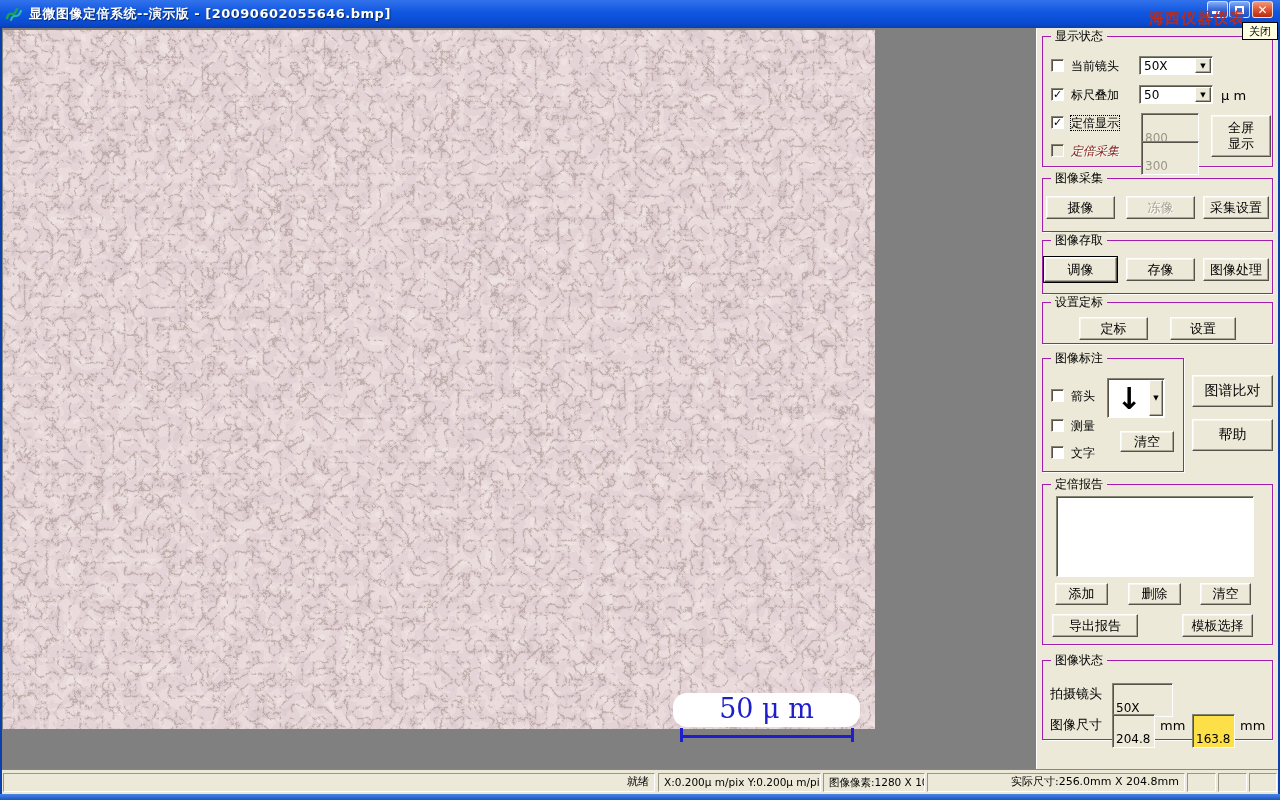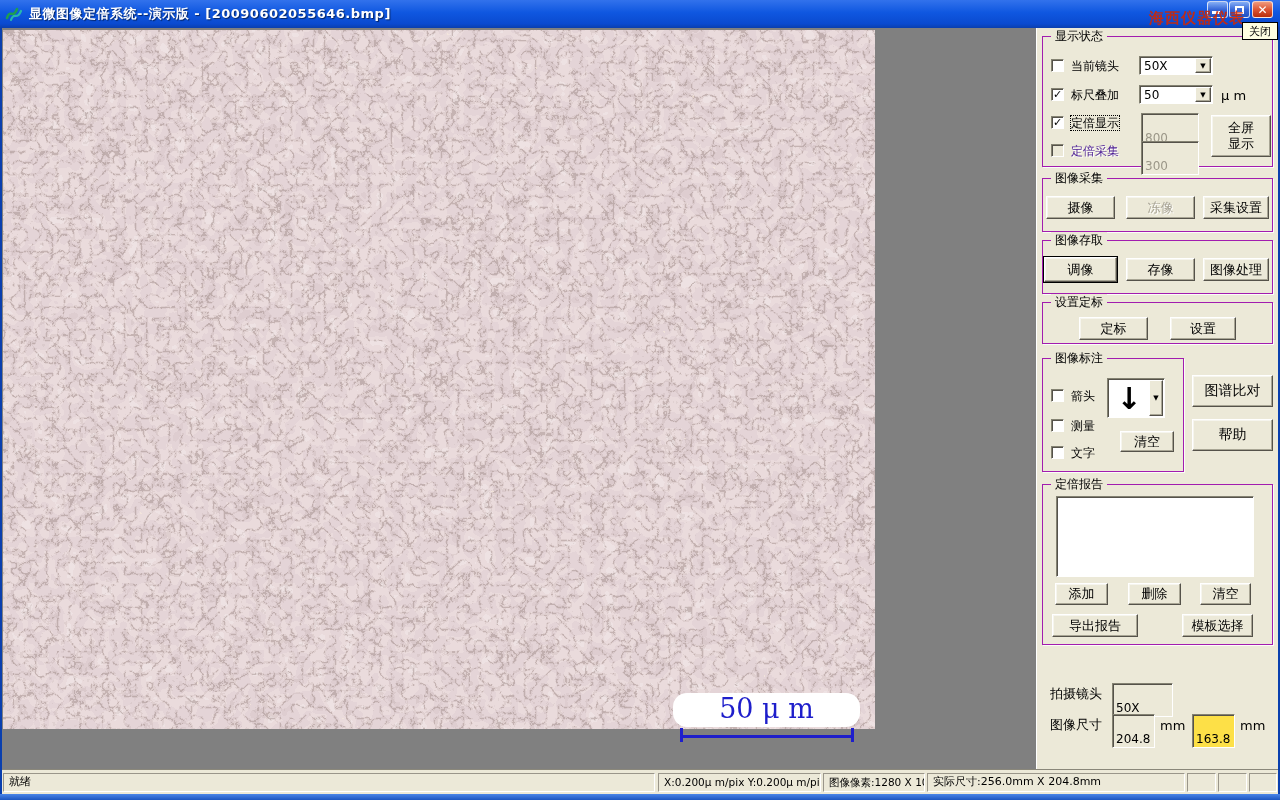--- a/index.html
+++ b/index.html
@@ -64,21 +64,21 @@
   .edit{font-size:12px;line-height:17px;padding:16px 3px;color:#000;white-space:nowrap;overflow:hidden;}
   .edit.disabled{background:#ECE9D8;color:#9B9788;}
 
   .checkbox{position:absolute;width:13px;height:13px;background:#fff;
     border:1px solid #FFFFFF;border-top-color:#848272;border-left-color:#848272;
     box-shadow:inset 1px 1px 0 #55524A;display:flex;align-items:center;justify-content:center;}
   .checkbox.disabled{background:#ECE9D8;}
   .checkbox .check{font-size:11px;font-weight:bold;line-height:1;margin-top:-1px;color:#000;}
   .cb-label{position:absolute;font-size:12px;color:#000;white-space:nowrap;line-height:14px;}
   .cb-label.focused{outline:1px dotted #000;}
-  .cb-label.dim{color:#4c1d95;text-shadow:1px 1px 0 #fff;}
+  .cb-label.dim{color:#7f1d1d;text-shadow:1px 1px 0 #fff;font-style:italic;}
 
   .combo{position:absolute;height:19px;background:#fff;
     border:1px solid #FFFFFF;border-top-color:#848272;border-left-color:#848272;
     box-shadow:inset 1px 1px 0 #55524A;}
   .combo-field{position:absolute;left:2px;top:2px;right:17px;bottom:2px;
     font-size:12px;line-height:14px;padding-left:2px;color:#000;overflow:hidden;white-space:nowrap;}
   .combo-btn{position:absolute;right:1px;top:1px;bottom:1px;width:16px;background:#ECE9D8;
     border:1px solid #55524A;border-top-color:#FFFFFF;border-left-color:#FFFFFF;
     box-shadow:inset -1px -1px 0 #A9A695;display:flex;align-items:center;justify-content:center;
     font-size:7px;color:#000;}
@@ -91,21 +91,21 @@
     box-shadow:inset 1px 1px 0 #55524A;}
   .arrowcombo .bigarrow{position:absolute;left:0;top:0;width:42px;height:38px;display:flex;
     align-items:center;justify-content:center;font-size:30px;font-weight:bold;color:#000;}
   .arrowcombo .drop{position:absolute;right:1px;top:1px;width:14px;height:36px;background:#ECE9D8;
     border:1px solid #55524A;border-top-color:#FFFFFF;border-left-color:#FFFFFF;
     box-shadow:inset -1px -1px 0 #A9A695;display:flex;align-items:center;justify-content:center;
     font-size:7px;color:#000;}
 
   
   .statusbar{position:absolute;left:2px;top:769px;width:1276px;height:25px;background:#ECE9D8;
-    border-top:1px solid #8a877a;}
+    border-top:1px solid #8a877a;text-align:right;}
   .sb-sec{position:absolute;top:3px;height:19px;background:#ECE9D8;
     border:1px solid #FFFFFF;border-top-color:#9a968a;border-left-color:#9a968a;
     font-size:11px;line-height:16px;padding:0 5px;white-space:nowrap;overflow:hidden;color:#000;}
 </style>
 </head>
 <body>
 
 <div class="window">
 
   <div class="titlebar">
@@ -259,20 +259,23 @@
   <div class="groupbox" style="left:1042px;top:484px;width:231px;height:161px;">
     <span class="legend">定倍报告</span>
   </div>
   <div class="sunken" style="left:1056px;top:496px;width:198px;height:81px;"></div>
   <div class="btn" style="left:1055px;top:583px;width:53px;height:22px;">添加</div>
   <div class="btn" style="left:1128px;top:583px;width:53px;height:22px;">删除</div>
   <div class="btn" style="left:1200px;top:583px;width:51px;height:22px;">清空</div>
   <div class="btn" style="left:1052px;top:614px;width:86px;height:23px;">导出报告</div>
   <div class="btn" style="left:1182px;top:614px;width:71px;height:23px;">模板选择</div>
 
+  <div class="groupbox" style="left:1042px;top:660px;width:231px;height:80px;">
+    <span class="legend">图像状态</span>
+  </div>
   <span class="static-label" style="left:1050px;top:685px;">拍摄镜头</span>
   <div class="sunken edit" style="left:1112px;top:683px;width:61px;height:19px;background:#ECE9D8;">50X</div>
   <span class="static-label" style="left:1050px;top:716px;">图像尺寸</span>
   <div class="sunken edit" style="left:1112px;top:714px;width:43px;height:19px;background:#ECE9D8;">204.8</div>
   <span class="static-label" style="left:1160px;top:718px;">mm</span>
   <div class="sunken edit" style="left:1192px;top:714px;width:43px;height:19px;background:#fde047;">163.8</div>
   <span class="static-label" style="left:1240px;top:718px;">mm</span>
 
   <div class="statusbar">
     <div class="sb-sec" style="left:1px;width:652px;">就绪</div>

